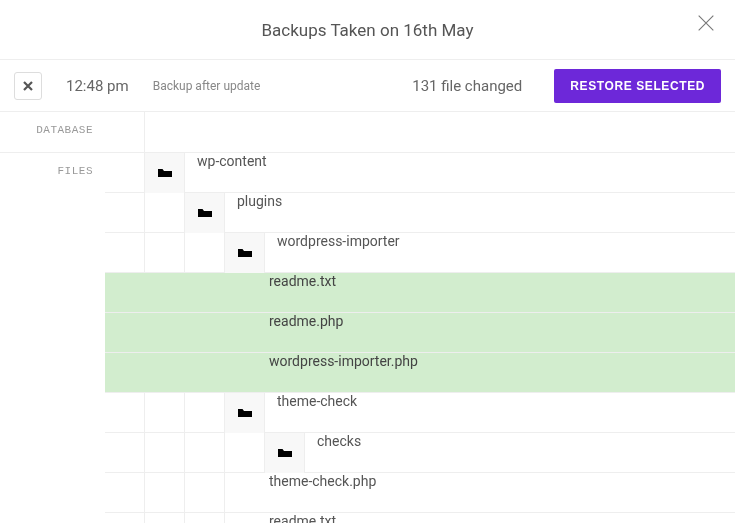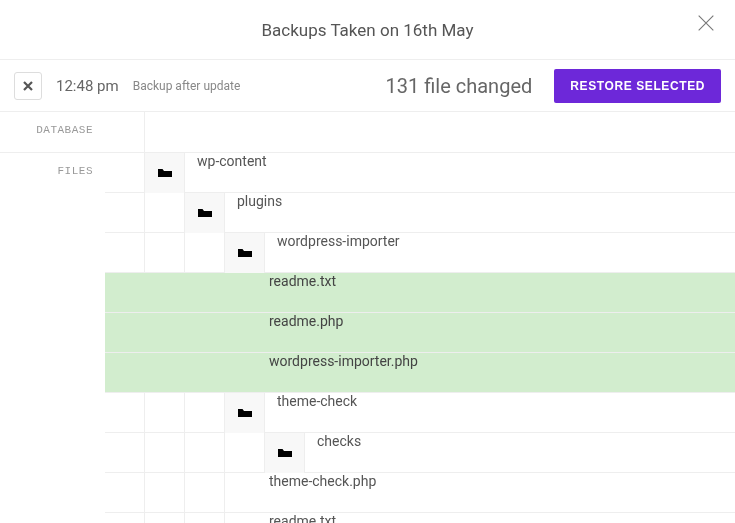--- a/index.html
+++ b/index.html
@@ -32,39 +32,39 @@
     cursor: pointer;
     color: #888;
   }
   .close-btn svg { width: 22px; height: 22px; stroke: #777; stroke-width: 1.2; }
   .toolbar {
     display: flex;
     align-items: center;
     height: 52px;
     padding: 0 14px;
     border-bottom: 1px solid #eee;
-    gap: 14px;
+    gap: 24px;
   }
   .tb-cancel {
     width: 28px;
     height: 28px;
     border: 1px solid #ddd;
     border-radius: 3px;
     display: flex;
     align-items: center;
     justify-content: center;
     cursor: pointer;
     color: #555;
     background: #fff;
   }
   .tb-cancel svg { width: 10px; height: 10px; stroke: #555; stroke-width: 2.2; }
   .tb-time { color: #666; font-size: 15px; }
   .tb-label { color: #888; font-size: 12px; }
   .tb-spacer { flex: 1; }
-  .tb-changed { color: #666; font-size: 20px; margin-right: 8px; }
+  .tb-changed { color: #666; font-size: 15px; margin-right: 8px; }
   .restore-btn {
     background: #6d28d9;
     color: #fff;
     border: none;
     padding: 10px 16px;
     font-size: 12px;
     letter-spacing: 0.6px;
     font-weight: 600;
     border-radius: 2px;
     cursor: pointer;

